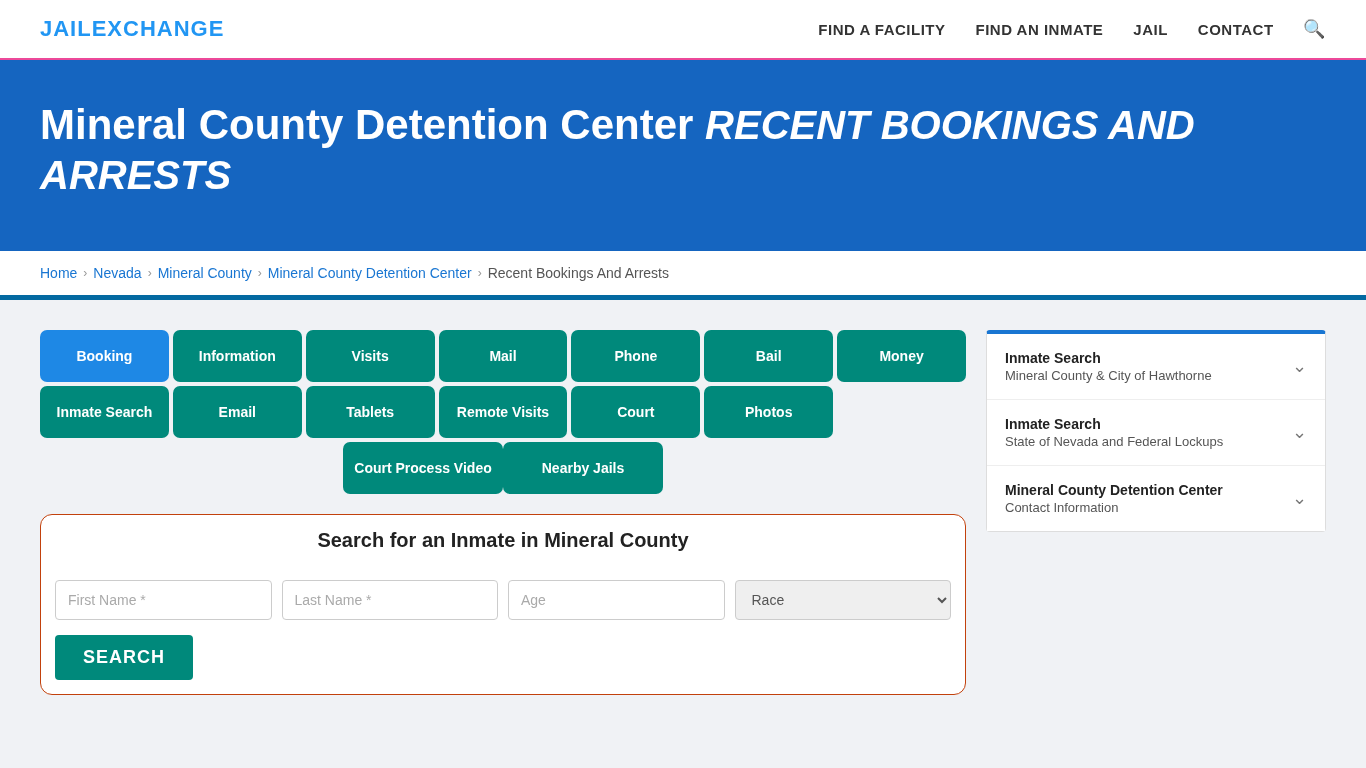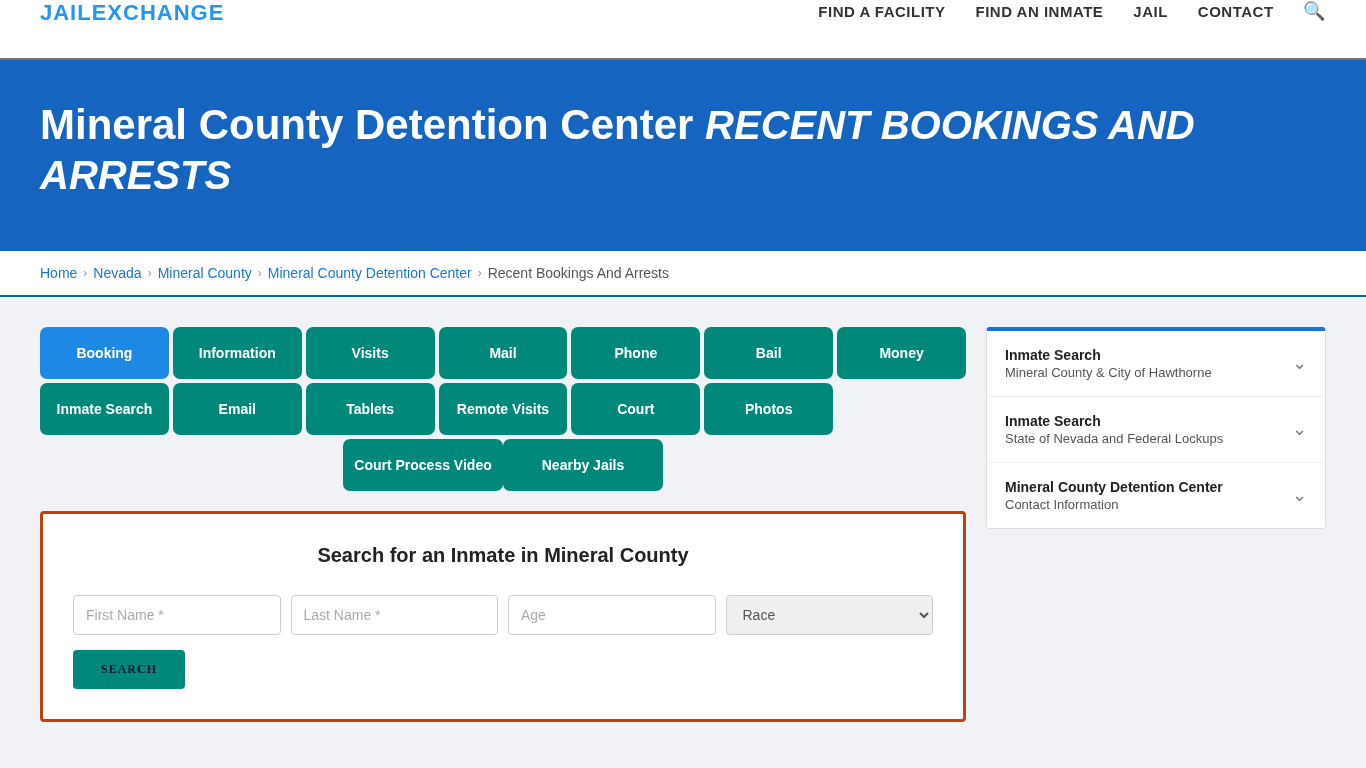--- a/index.html
+++ b/index.html
@@ -1,25 +1,25 @@
 <!DOCTYPE html>
 <html><head>
   <meta charset="utf-8">
   <style>
     * { box-sizing: border-box; margin: 0; padding: 0; }
     body { font-family: Arial, sans-serif; background: #f0f2f5; color: #333; }
 
     
     .header {
       background: #fff;
-      border-bottom: 2px solid #737373;
+      border-bottom: 2px solid #ec4899;
       padding: 0 40px;
       height: 60px;
       display: flex;
-      align-items: flex-start;
+      align-items: center;
       justify-content: space-between;
     }
     .logo {
       font-size: 22px;
       font-weight: 900;
       letter-spacing: 1px;
       color: #1a1a2e;
     }
     .logo span {
       color: #2196f3;
@@ -62,21 +62,21 @@
     }
 
     
     .breadcrumb-bar {
       background: #fff;
       padding: 14px 40px;
       display: flex;
       align-items: center;
       gap: 6px;
       font-size: 14px;
-      border-bottom: 2px solid #0369a1;
+      border-bottom: 5px solid #0369a1;
     }
     .breadcrumb-bar a {
       color: #1976d2;
       text-decoration: none;
     }
     .breadcrumb-bar .sep {
       color: #999;
       font-size: 12px;
     }
     .breadcrumb-bar .current {
@@ -128,23 +128,23 @@
       justify-content: center;
       margin-bottom: 20px;
     }
     .nav-buttons-row3 .nav-btn {
       min-width: 160px;
     }
 
     
     .search-box {
       background: #fff;
-      border: 3px solid #c2410c;
-      border-radius: 4px;
-      padding: 30px;
+      border: 1px solid #c2410c;
+      border-radius: 12px;
+      padding: 14px;
     }
     .search-box h2 {
       text-align: center;
       font-size: 20px;
       font-weight: 700;
       margin-bottom: 20px;
       color: #222;
     }
     .search-fields {
       display: grid;
@@ -158,29 +158,28 @@
       border: 1px solid #ccc;
       border-radius: 4px;
       font-size: 14px;
       color: #555;
       outline: none;
       margin-top: 8px;
     }
     .search-fields input::placeholder { color: #aaa; }
     .search-btn {
       background: #00897b;
-      color: #0f172a;
+      color: #ffffff;
       border: none;
       padding: 12px 28px;
-      font-size: 12px;
+      font-size: 18px;
       font-weight: 700;
       letter-spacing: 1px;
       border-radius: 4px;
       cursor: pointer;
-      font-family: Liberation Serif, serif;
     }
 
     
     .right-sidebar {
       width: 340px;
       flex-shrink: 0;
     }
     .sidebar-card {
       background: #fff;
       border: 1px solid #ddd;

